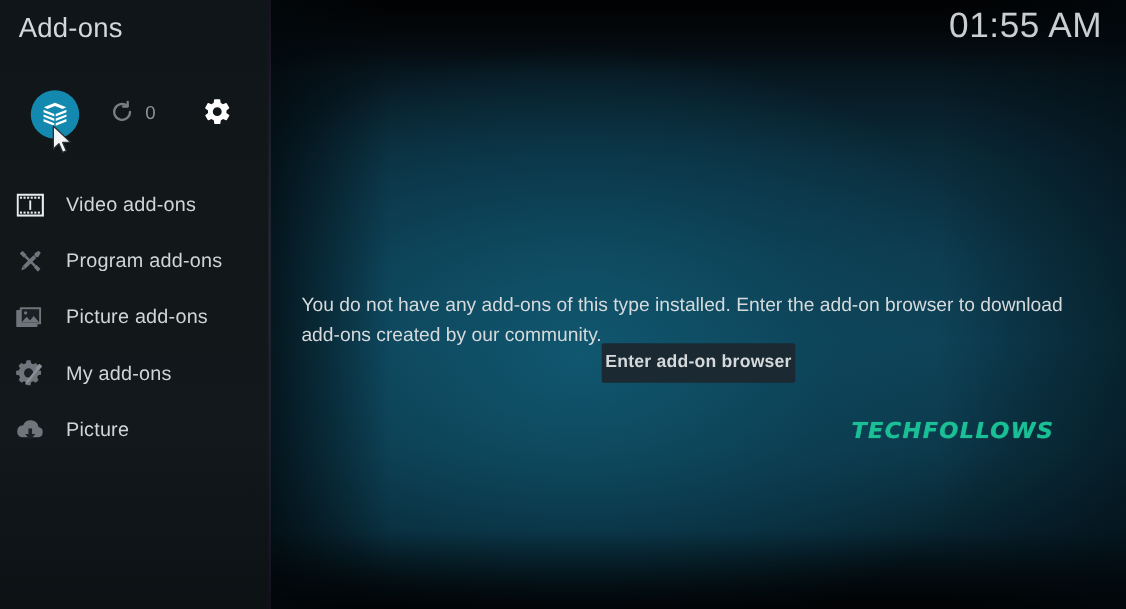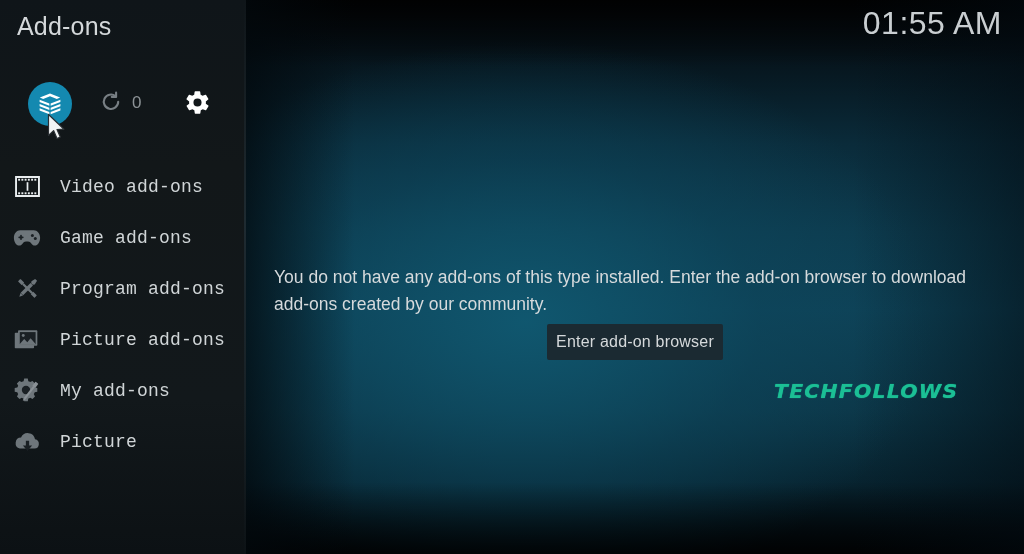--- a/index.html
+++ b/index.html
@@ -157,48 +157,47 @@
     justify-content: center;
     flex: none;
   }
   .menu-label {
     margin-left: 18px;
     font-size: 18px;
     font-weight: 300;
     color: #d0d5d7;
     letter-spacing: 0.2px;
     white-space: nowrap;
-    font-family: Liberation Mono, monospace;
   }
 
   
   .empty-msg {
     position: absolute;
     left: 274px;
     top: 264px;
     width: 722px;
     font-size: 17.5px;
     font-weight: 300;
     line-height: 27px;
     color: #d6dadc;
   }
 
   .browser-btn {
     position: absolute;
     left: 547px;
-    top: 324px;
+    top: 312px;
     width: 176px;
     height: 36px;
     background: #1b2a32;
     border: none;
     border-radius: 2px;
     color: #d5d9db;
     font-family: "Liberation Sans", sans-serif;
     font-size: 16px;
-    font-weight: 400;
+    font-weight: 700;
     letter-spacing: 0.2px;
     cursor: pointer;
     padding: 0;
   }
 
   .watermark {
     position: absolute;
     left: 774px;
     top: 379px;
     font-family: "DejaVu Sans", sans-serif;
@@ -278,32 +277,20 @@
             <rect x="13.4" y="17.1" width="2" height="2"></rect>
           <rect x="16.8" y="17.1" width="2" height="2"></rect>
             <rect x="20.2" y="17.1" width="2" height="2"></rect>
           <rect x="12.1" y="6.5" width="1.8" height="9"></rect>
         </svg>
       </span>
       <span class="menu-label">Video add-ons</span>
     </div>
 
 
-    <div class="menu-item">
-      <span class="menu-icon">
-        <svg width="28" height="20" viewBox="0 0 28 20" fill="#6e767b">
-          <path d="M7.2 2.2h13.6c3.5 0 6.3 3.3 6.3 7.5s-2.3 7.9-5.3 7.9c-1.7 0-2.6-1-3.5-2.1-.8-1-1.6-1.9-3.3-1.9h-2c-1.7 0-2.5.9-3.3 1.9-.9 1.1-1.8 2.1-3.5 2.1C3.2 17.6.9 13.9.9 9.7S3.7 2.2 7.2 2.2z"></path>
-          <rect x="5.4" y="8.5" width="5.2" height="1.7" rx="0.8" fill="#1a2024"></rect>
-          <rect x="7.15" y="6.75" width="1.7" height="5.2" rx="0.8" fill="#1a2024"></rect>
-          <circle cx="19.4" cy="7.6" r="1.5" fill="#1a2024"></circle>
-          <circle cx="22.3" cy="10.6" r="1.5" fill="#1a2024"></circle>
-        </svg>
-      </span>
-      <span class="menu-label">Game add-ons</span>
-    </div>
 
     <div class="menu-item">
       <span class="menu-icon">
         <svg width="27" height="27" viewBox="0 0 28 28" fill="#6e767b">
           <g transform="rotate(45 14 14)">
             <path d="M12.6 1.4h2.8l1 4.4-1.2 1.6h-2.4l-1.2-1.6z"></path>
             <rect x="12.2" y="7.8" width="3.6" height="14.4"></rect>
             <path d="M12.2 22.4h3.6l-1.8 3.6z"></path>
           </g>
           <g transform="rotate(-45 14 14)">

